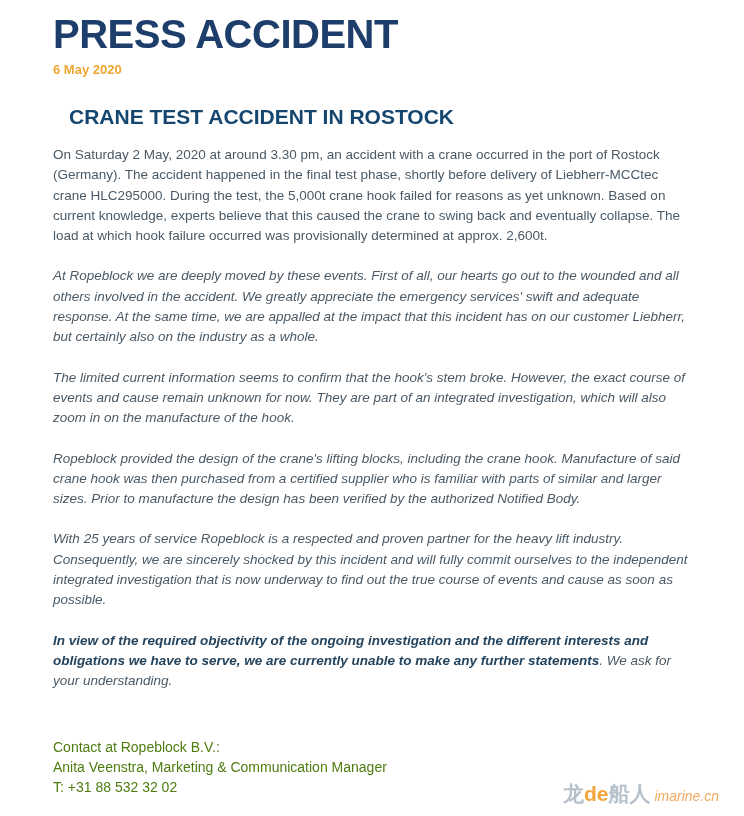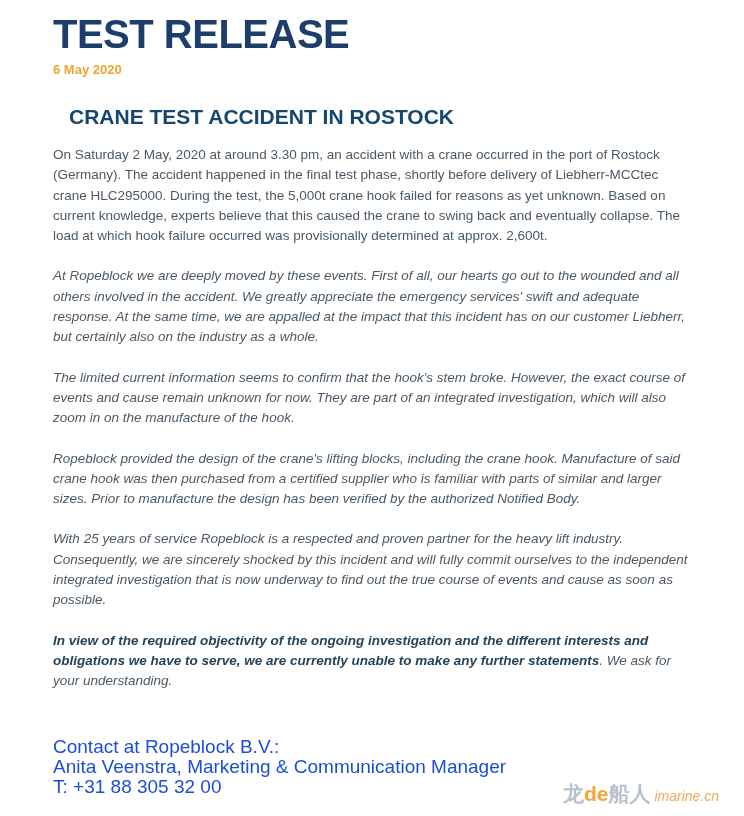--- a/index.html
+++ b/index.html
@@ -57,23 +57,23 @@
   }
   .closing-bold {
     font-weight: bold;
     color: #24435c;
   }
   .closing-regular {
     color: #4a5965;
   }
   .contact-block {
     margin-top: 45px;
-    font-size: 19px;
+    font-size: 14px;
     line-height: 20.3px;
-    color: #1d4ed8;
+    color: #4d7c0f;
   }
   .watermark {
     position: absolute;
     right: 25px;
     bottom: 8px;
     white-space: nowrap;
     font-weight: bold;
   }
   .wm-gray {
     color: #b7c1cb;
@@ -89,21 +89,21 @@
     font-style: italic;
     font-weight: normal;
     margin-left: 4px;
   }
 </style>
 </head>
 <body>
 
 <div class="page">
 
-  <h1 class="press-title">TEST RELEASE</h1>
+  <h1 class="press-title">PRESS ACCIDENT</h1>
 
   <div class="press-date">6 May 2020</div>
 
   <h2 class="article-heading">CRANE TEST ACCIDENT IN ROSTOCK</h2>
 
   <p class="body-para">On Saturday 2 May, 2020 at around 3.30 pm, an accident with a crane occurred in the port of Rostock (Germany). The accident happened in the final test phase, shortly before delivery of Liebherr-MCCtec crane HLC295000. During the test, the 5,000t crane hook failed for reasons as yet unknown. Based on current knowledge, experts believe that this caused the crane to swing back and eventually collapse. The load at which hook failure occurred was provisionally determined at approx. 2,600t.</p>
 
   <p class="body-para">At Ropeblock we are deeply moved by these events. First of all, our hearts go out to the wounded and all others involved in the accident. We greatly appreciate the emergency services' swift and adequate response. At the same time, we are appalled at the impact that this incident has on our customer Liebherr, but certainly also on the industry as a whole.</p>
 
   <p class="body-para">The limited current information seems to confirm that the hook's stem broke. However, the exact course of events and cause remain unknown for now. They are part of an integrated investigation, which will also zoom in on the manufacture of the hook.</p>
@@ -112,20 +112,20 @@
 
   <p class="body-para">With 25 years of service Ropeblock is a respected and proven partner for the heavy lift industry. Consequently, we are sincerely shocked by this incident and will fully commit ourselves to the independent integrated investigation that is now underway to find out the true course of events and cause as soon as possible.</p>
 
   <p class="body-para">
     <span class="closing-bold">In view of the required objectivity of the ongoing investigation and the different interests and obligations we have to serve, we are currently unable to make any further statements</span><span class="closing-regular">. We ask for your understanding.</span>
   </p>
 
   <div class="contact-block">
     <div>Contact at Ropeblock B.V.:</div>
     <div>Anita Veenstra, Marketing &amp; Communication Manager</div>
-    <div>T: +31 88 305 32 00</div>
+    <div>T: +31 88 532 32 02</div>
   </div>
 
 </div>
 
 <div class="watermark">
   <span class="wm-gray">龙</span><span class="wm-orange">de</span><span class="wm-gray">船人</span><span class="wm-domain">imarine.cn</span>
 </div>
 
 </body></html>

